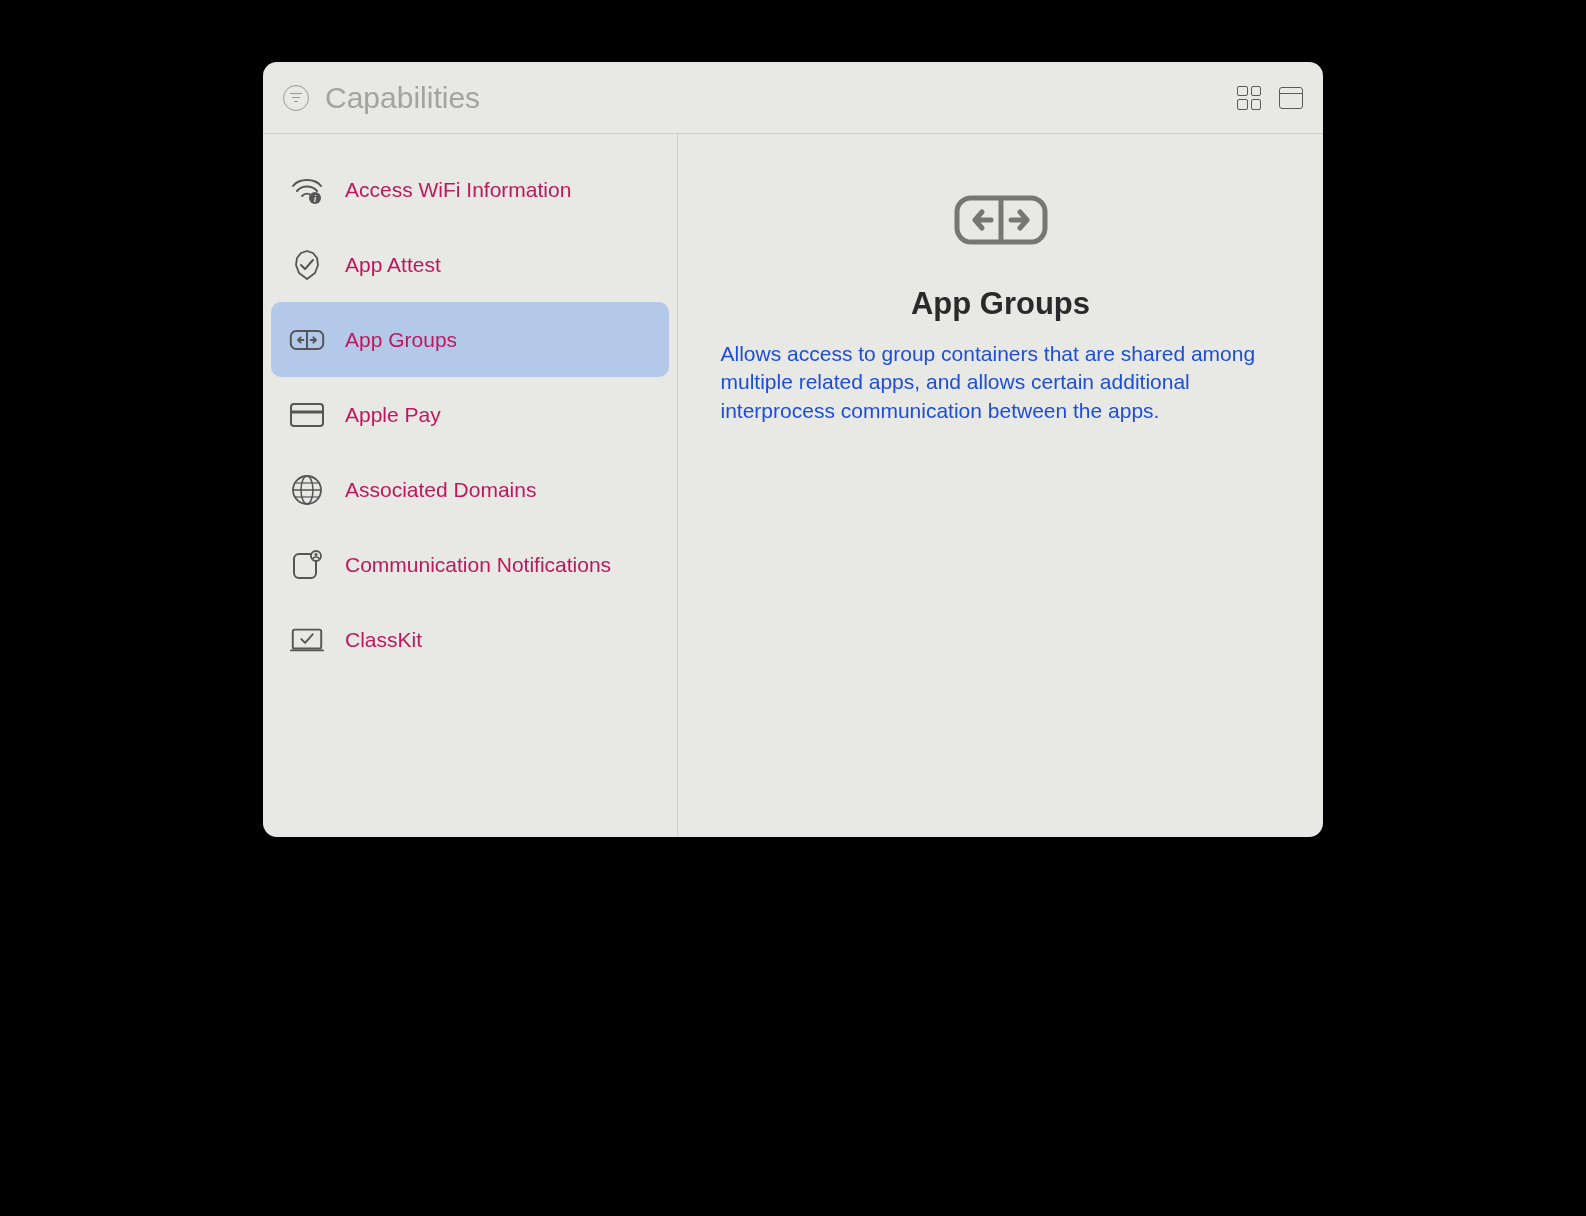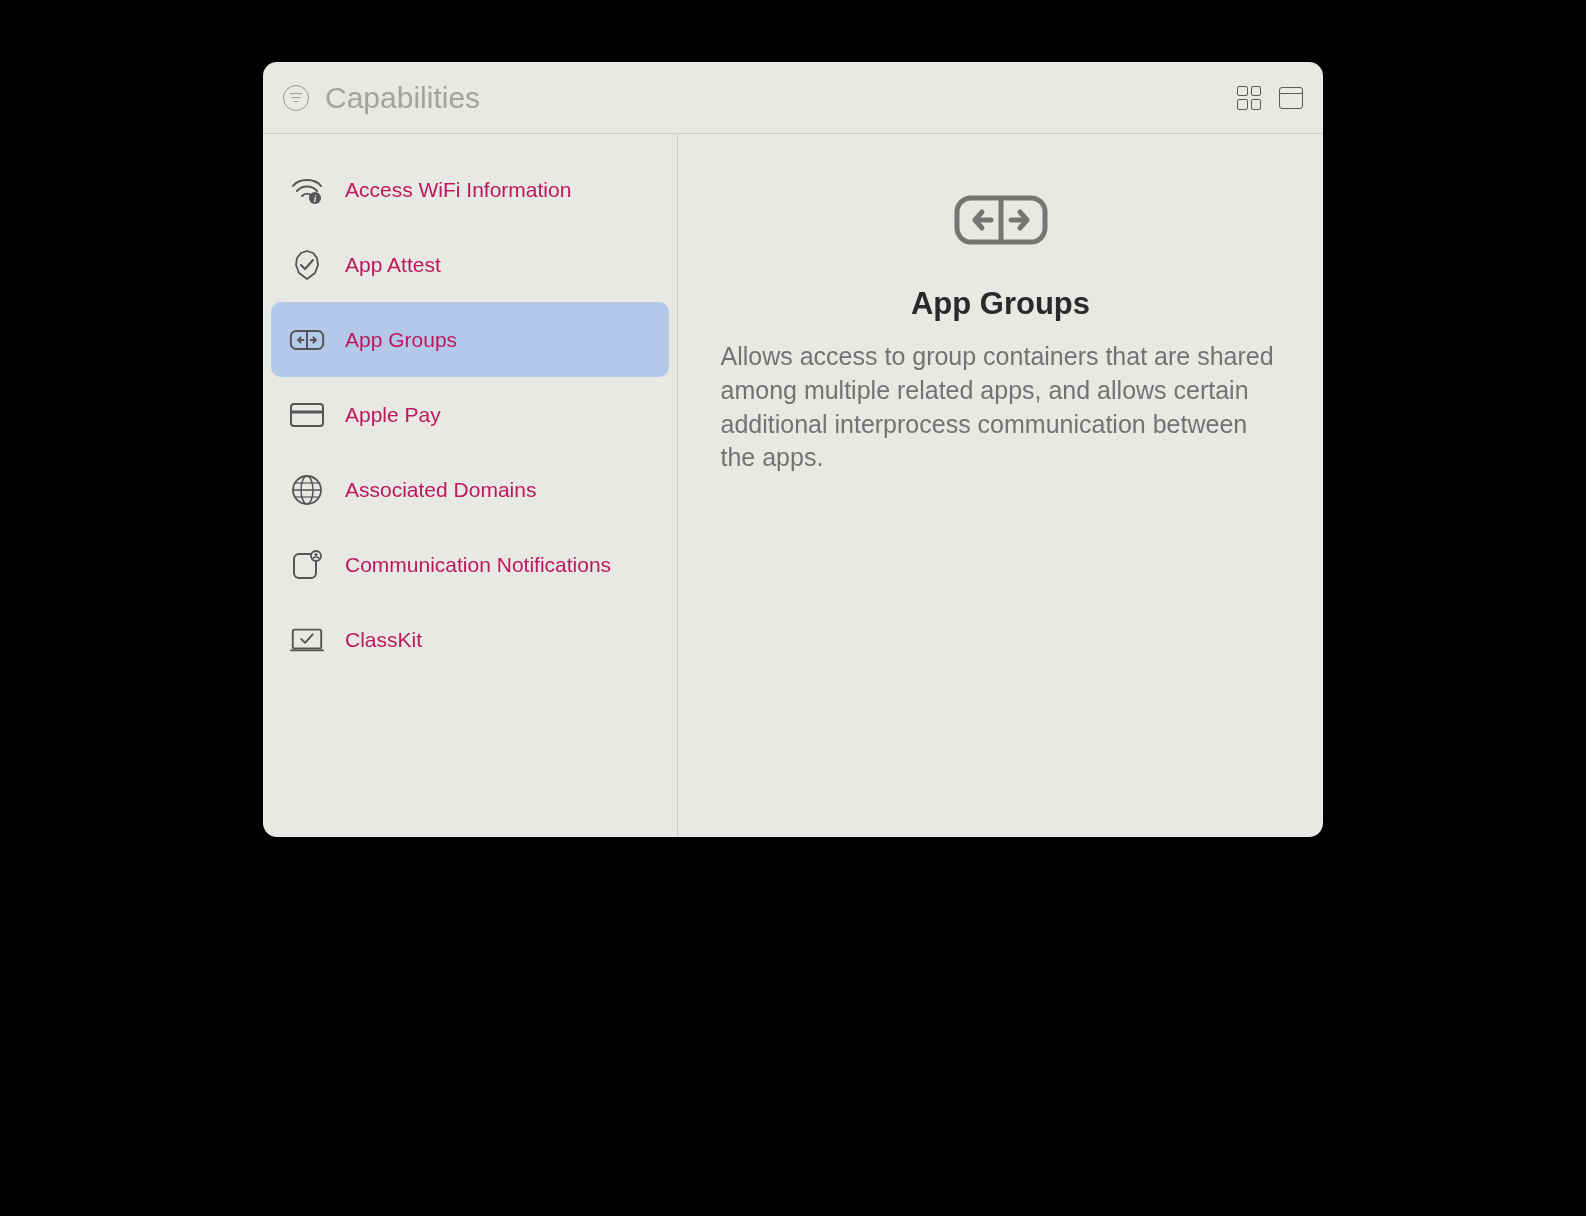--- a/index.html
+++ b/index.html
@@ -146,23 +146,23 @@
     .detail-icon {
       margin-bottom: 40px;
     }
     .detail-title {
       font-size: 31px;
       font-weight: 700;
       color: #2a2a2a;
       margin-bottom: 18px;
     }
     .detail-desc {
-      font-size: 25px;
+      font-size: 21px;
       line-height: 1.35;
-      color: #737373;
+      color: #1d4ed8;
       max-width: 560px;
       text-align: left;
     }
     svg { display: block; }
   </style>
 </head>
 <body>
 
 <div class="window">
 

